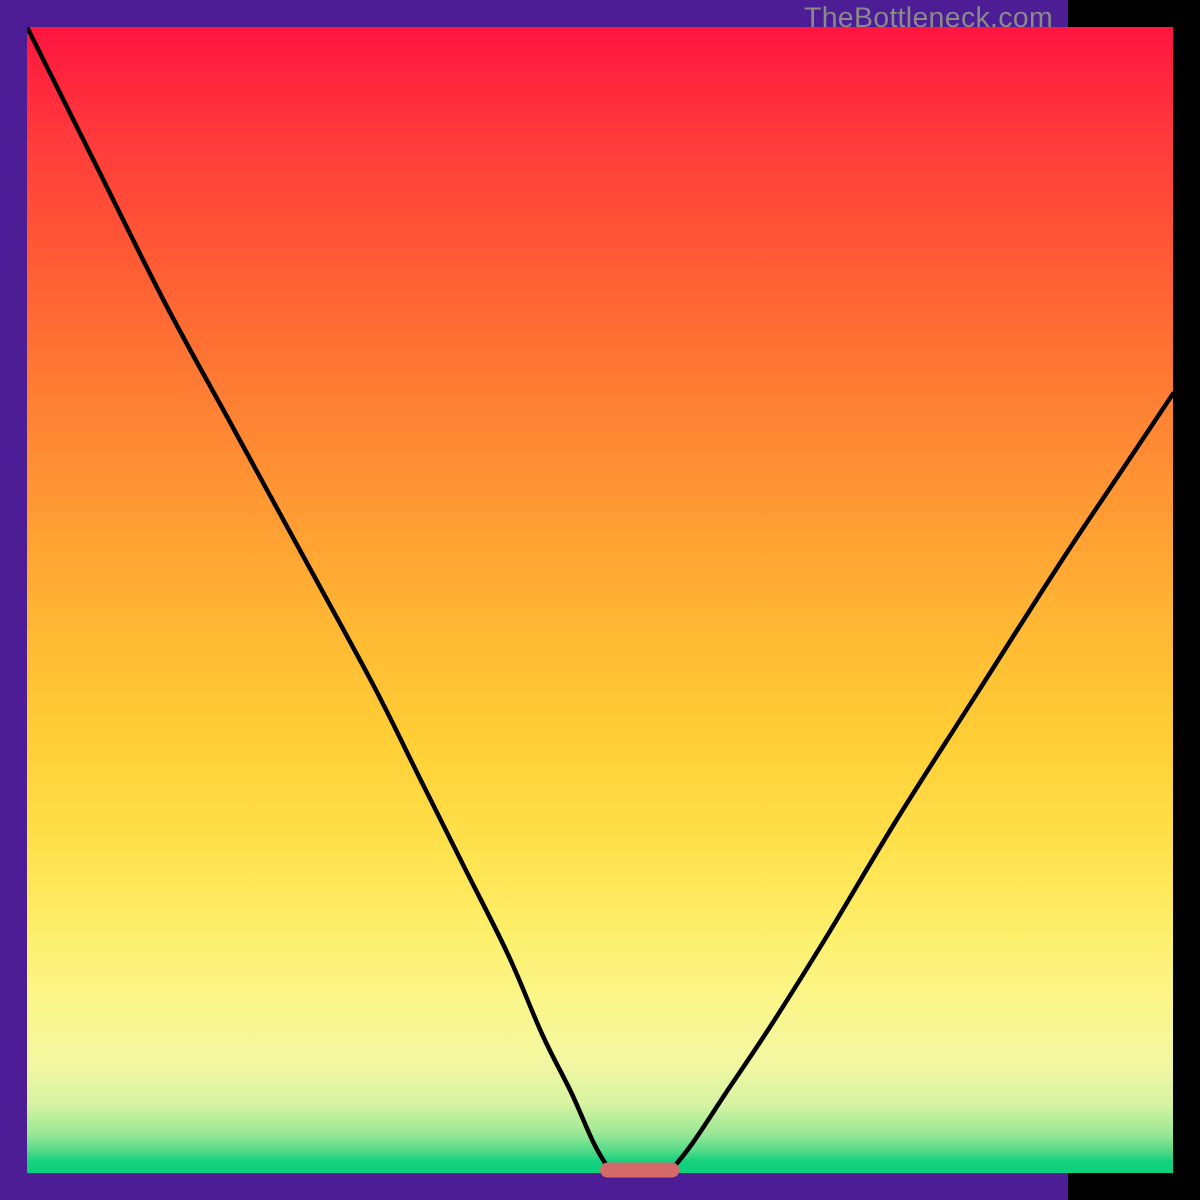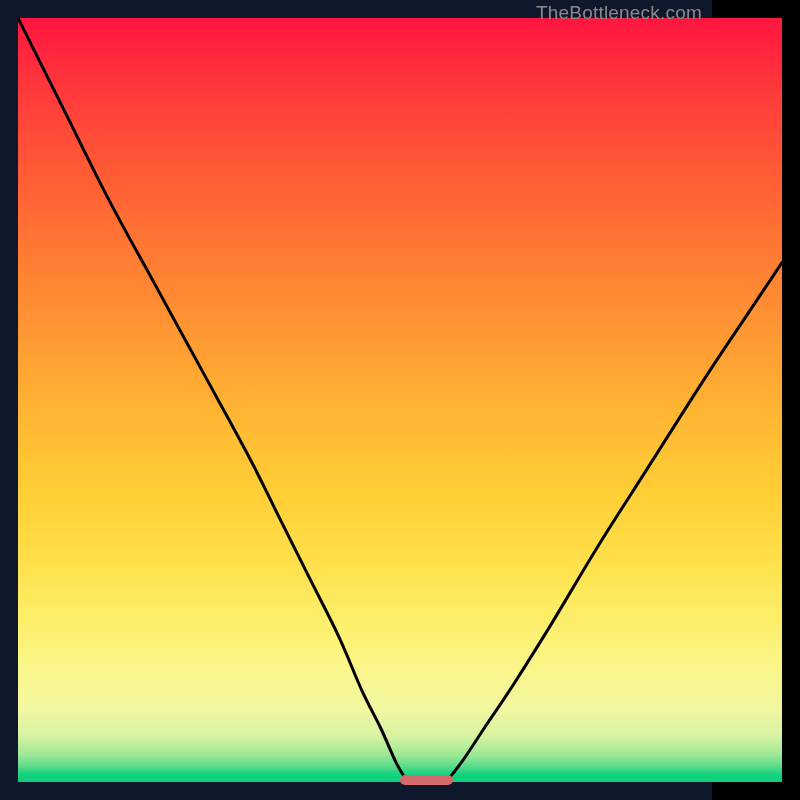--- a/index.html
+++ b/index.html
@@ -8,21 +8,21 @@
   width: 800px;
   height: 800px;
   background: #000;
   overflow: hidden;
   font-family: Arial, Helvetica, sans-serif;
 }
 .frame {
   position: relative;
   width: 712px;
   height: 800px;
-  background: #0f172a;
+  background: #4c1d95;
 }
 .plot {
   position: absolute;
   left: 18px;
   top: 18px;
   width: 764px;
   height: 764px;
   background: linear-gradient(to bottom,
     #ff1540 0%,
     #ff3b3b 10%,

